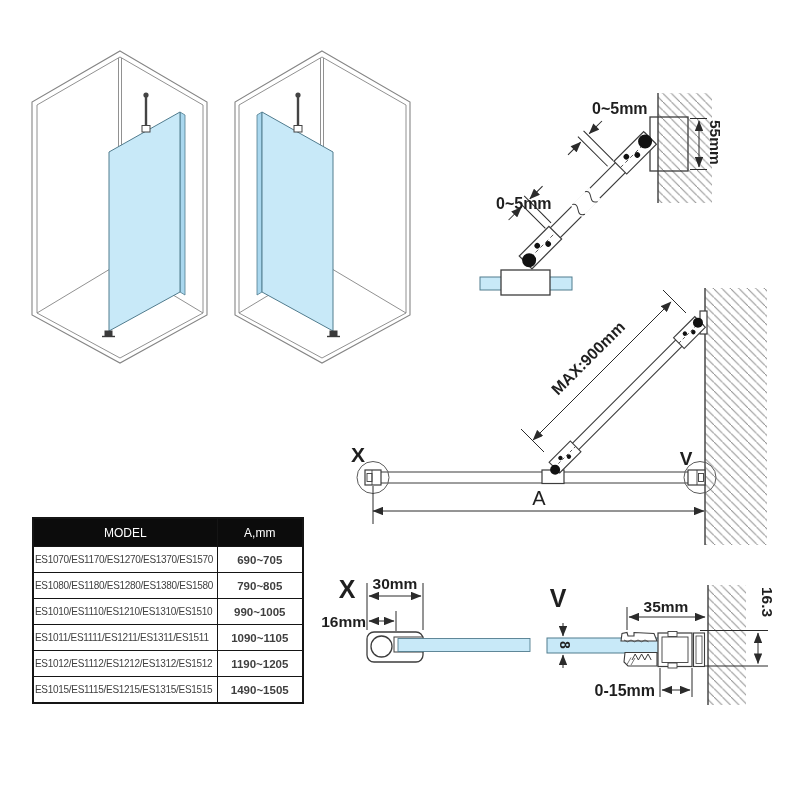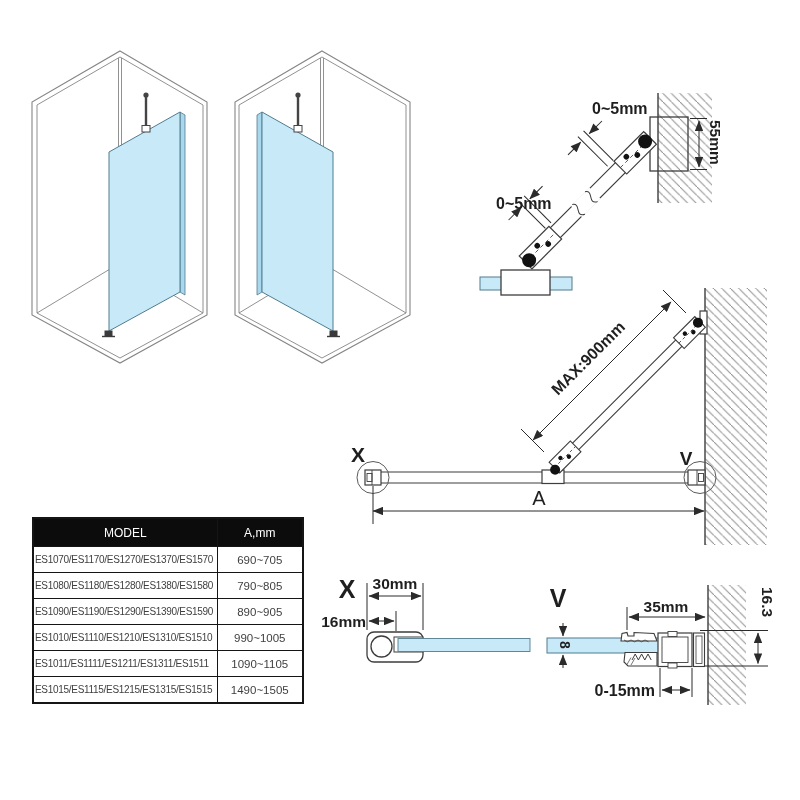--- a/index.html
+++ b/index.html
@@ -7,21 +7,21 @@
          font-family:"Liberation Sans",sans-serif;}
   #stage svg{position:absolute;left:0;top:0;}
   svg text{font-family:"Liberation Sans",sans-serif;fill:#1f1f1f;}
   .dimtxt{font-weight:bold;}
   #spec-table{position:absolute;left:32px;top:517px;width:270px;border-collapse:collapse;
               table-layout:fixed;background:#ffffff;border:2px solid #151515;}
   #spec-table th{background:#0c0c0c;color:#ffffff;font-size:12px;font-weight:normal;
                  height:25px;border:1px solid #151515;text-align:center;}
   #spec-table td{border:1px solid #151515;height:23px;color:#3f3f3f;background:#ffffff;}
   #spec-table td.model{font-size:10px;letter-spacing:-0.3px;padding-left:1px;white-space:nowrap;}
-  #spec-table td.val{font-size:11.5px;text-align:center;}
+  #spec-table td.val{font-size:11.5px;text-align:center;font-weight:bold;}
   .colw1{width:184px;} .colw2{width:86px;}
 </style>
 </head>
 <body>
 
 <div id="stage">
 
 <svg width="800" height="800" viewBox="0 0 800 800">
   <defs>
     <marker id="arr" viewBox="0 0 10 8" refX="9.5" refY="4" markerWidth="11" markerHeight="8.5" orient="auto-start-reverse">
@@ -200,31 +200,31 @@
   <tbody>
     <tr>
           <td class="model">ES1070/ES1170/ES1270/ES1370/ES1570</td>
           <td class="val">690~705</td>
         </tr>
     <tr>
           <td class="model">ES1080/ES1180/ES1280/ES1380/ES1580</td>
           <td class="val">790~805</td>
         </tr>
     <tr>
-          <td class="model">ES1090/ES1190/ES1290/ES1390/ES1590</td>
-          <td class="val">890~905</td>
-        </tr>
-    <tr>
           <td class="model">ES1010/ES1110/ES1210/ES1310/ES1510</td>
           <td class="val">990~1005</td>
         </tr>
     <tr>
           <td class="model">ES1011/ES1111/ES1211/ES1311/ES1511</td>
           <td class="val">1090~1105</td>
         </tr>
     <tr>
+          <td class="model">ES1012/ES1112/ES1212/ES1312/ES1512</td>
+          <td class="val">1190~1205</td>
+        </tr>
+    <tr>
           <td class="model">ES1015/ES1115/ES1215/ES1315/ES1515</td>
           <td class="val">1490~1505</td>
         </tr>
   </tbody>
 </table>
 
 </div>
 
 </body></html>

